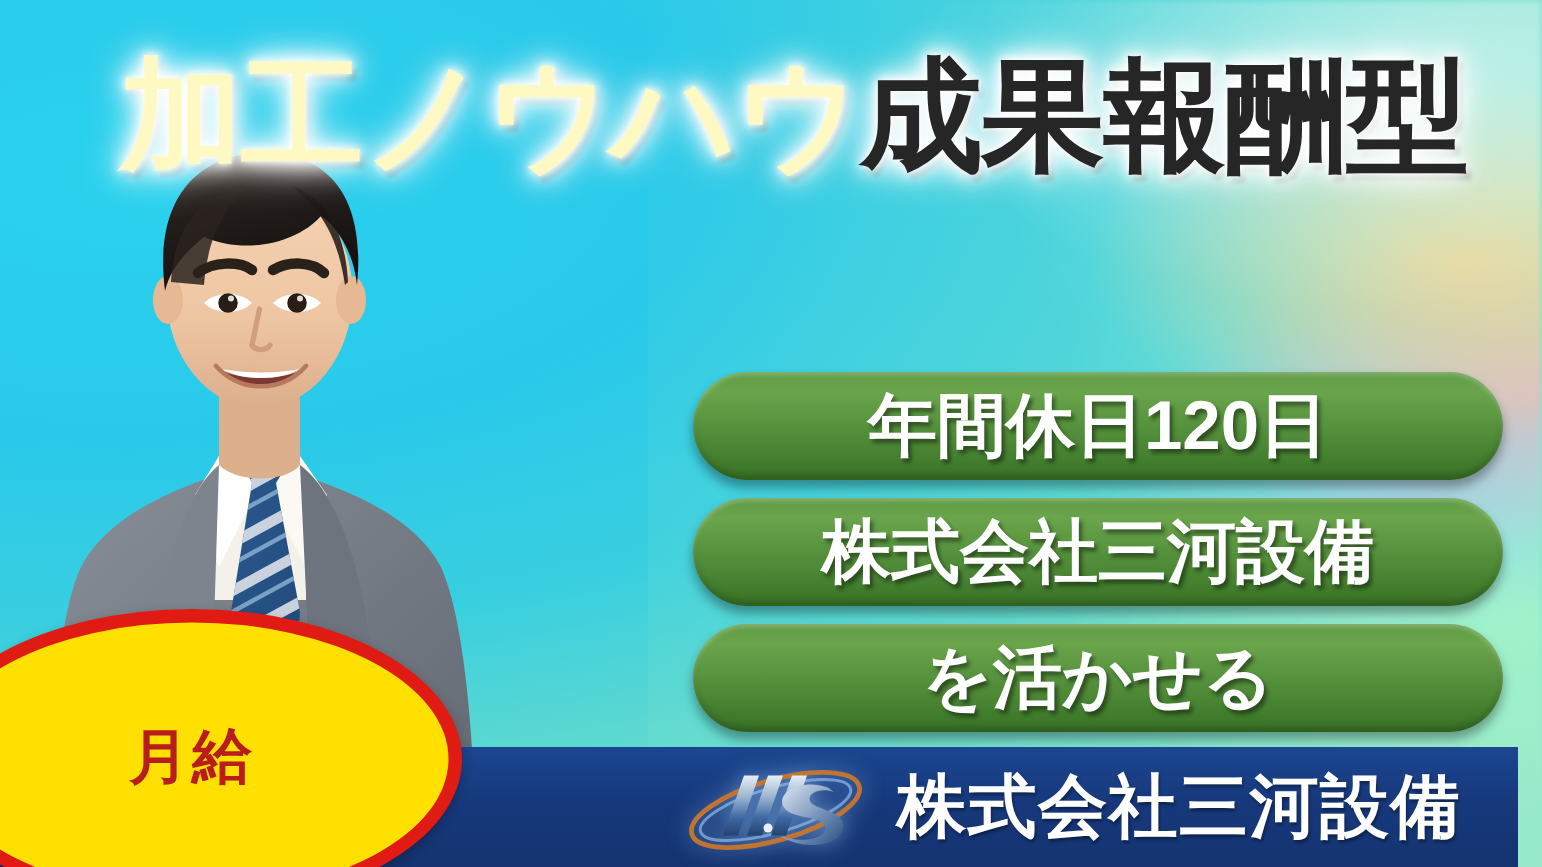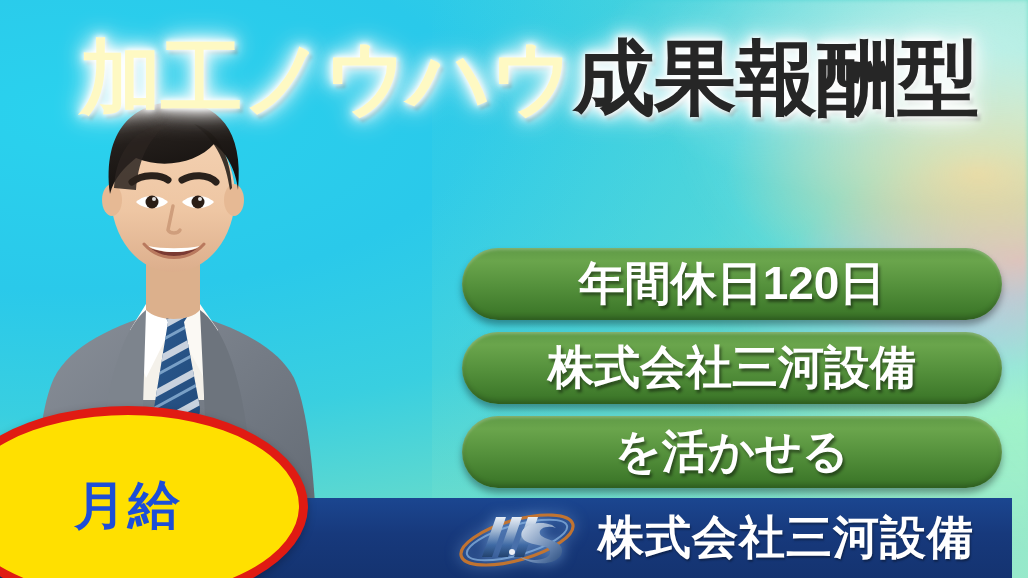--- a/index.html
+++ b/index.html
@@ -148,22 +148,22 @@
     width:360px; height:200px;
     border-radius:50%;
     background:#ffe000;
     border:9px solid #e01b13;
     z-index:35;
     display:flex; flex-direction:column;
     align-items:center; justify-content:center;
     box-shadow:0 3px 8px rgba(0,0,0,.25);
   }
   .salary-label{
-    color:#1d4ed8;
-    font-size:52px;
+    color:#b91c1c;
+    font-size:40px;
     font-weight:bold;
     line-height:1;
     letter-spacing:2px;
     margin-bottom:2px;
   }
   .salary-amount{
     color:#0b0b0b;
     font-weight:bold;
     line-height:1;
     white-space:nowrap;

